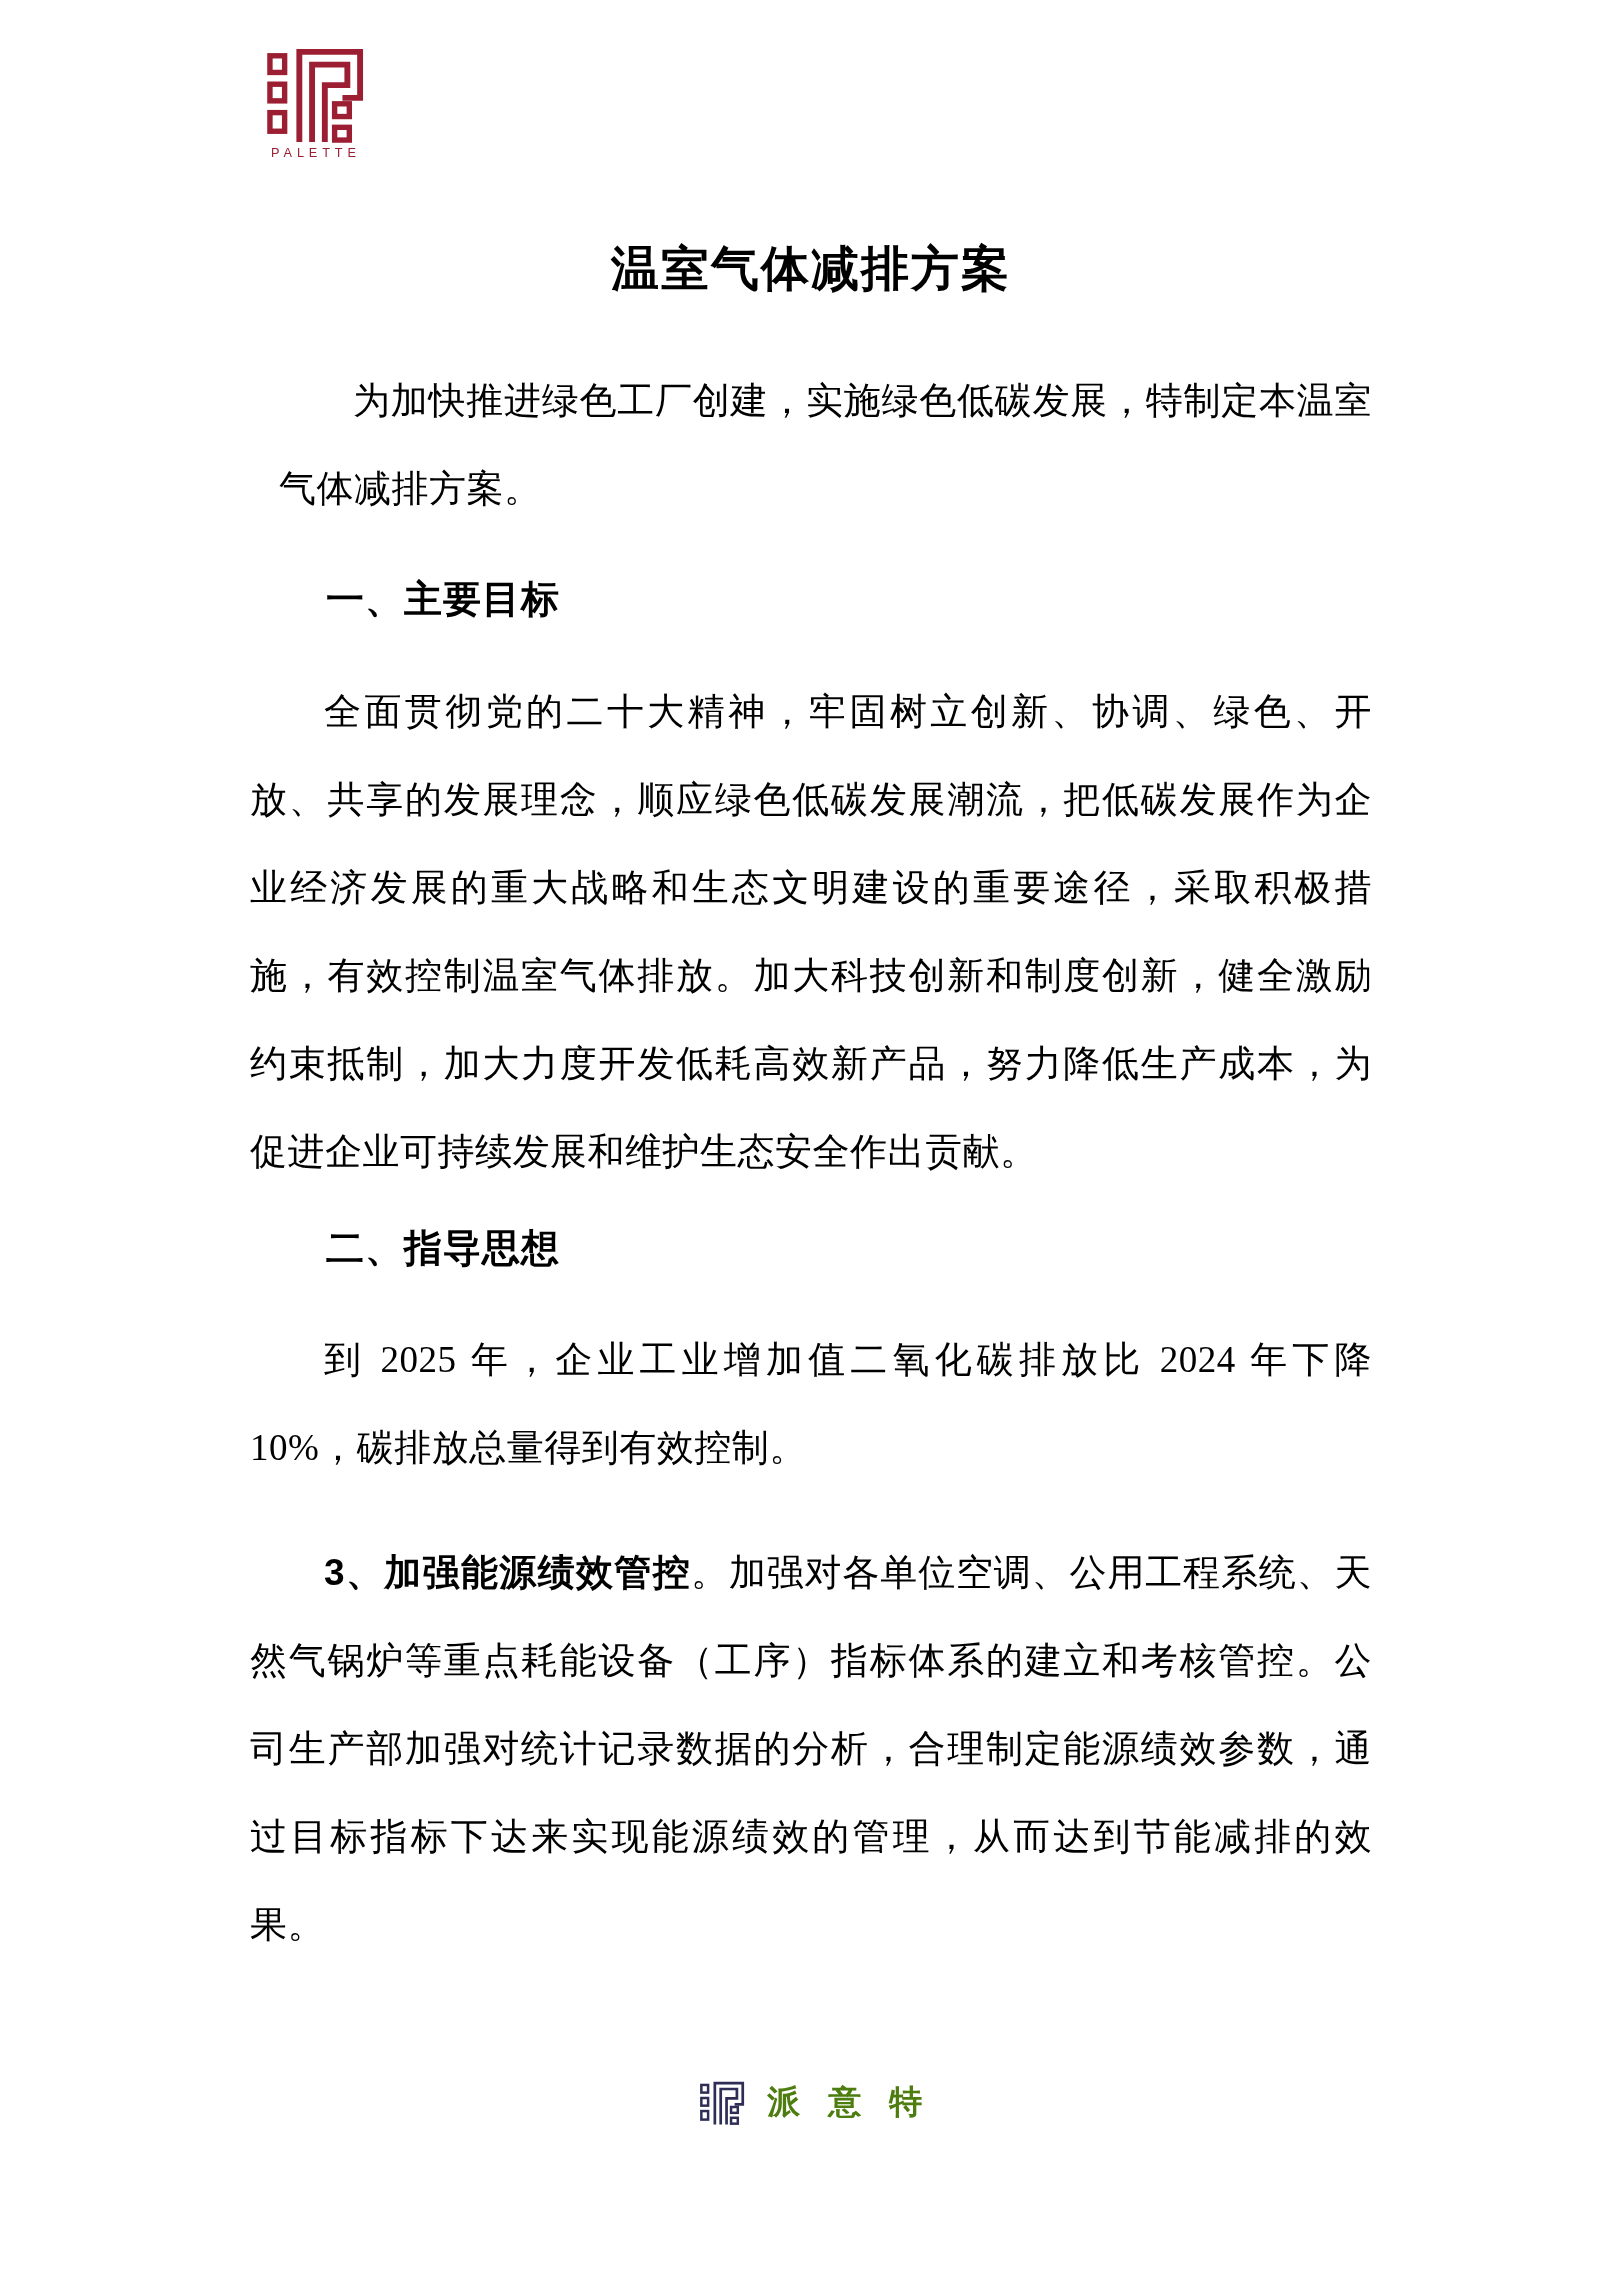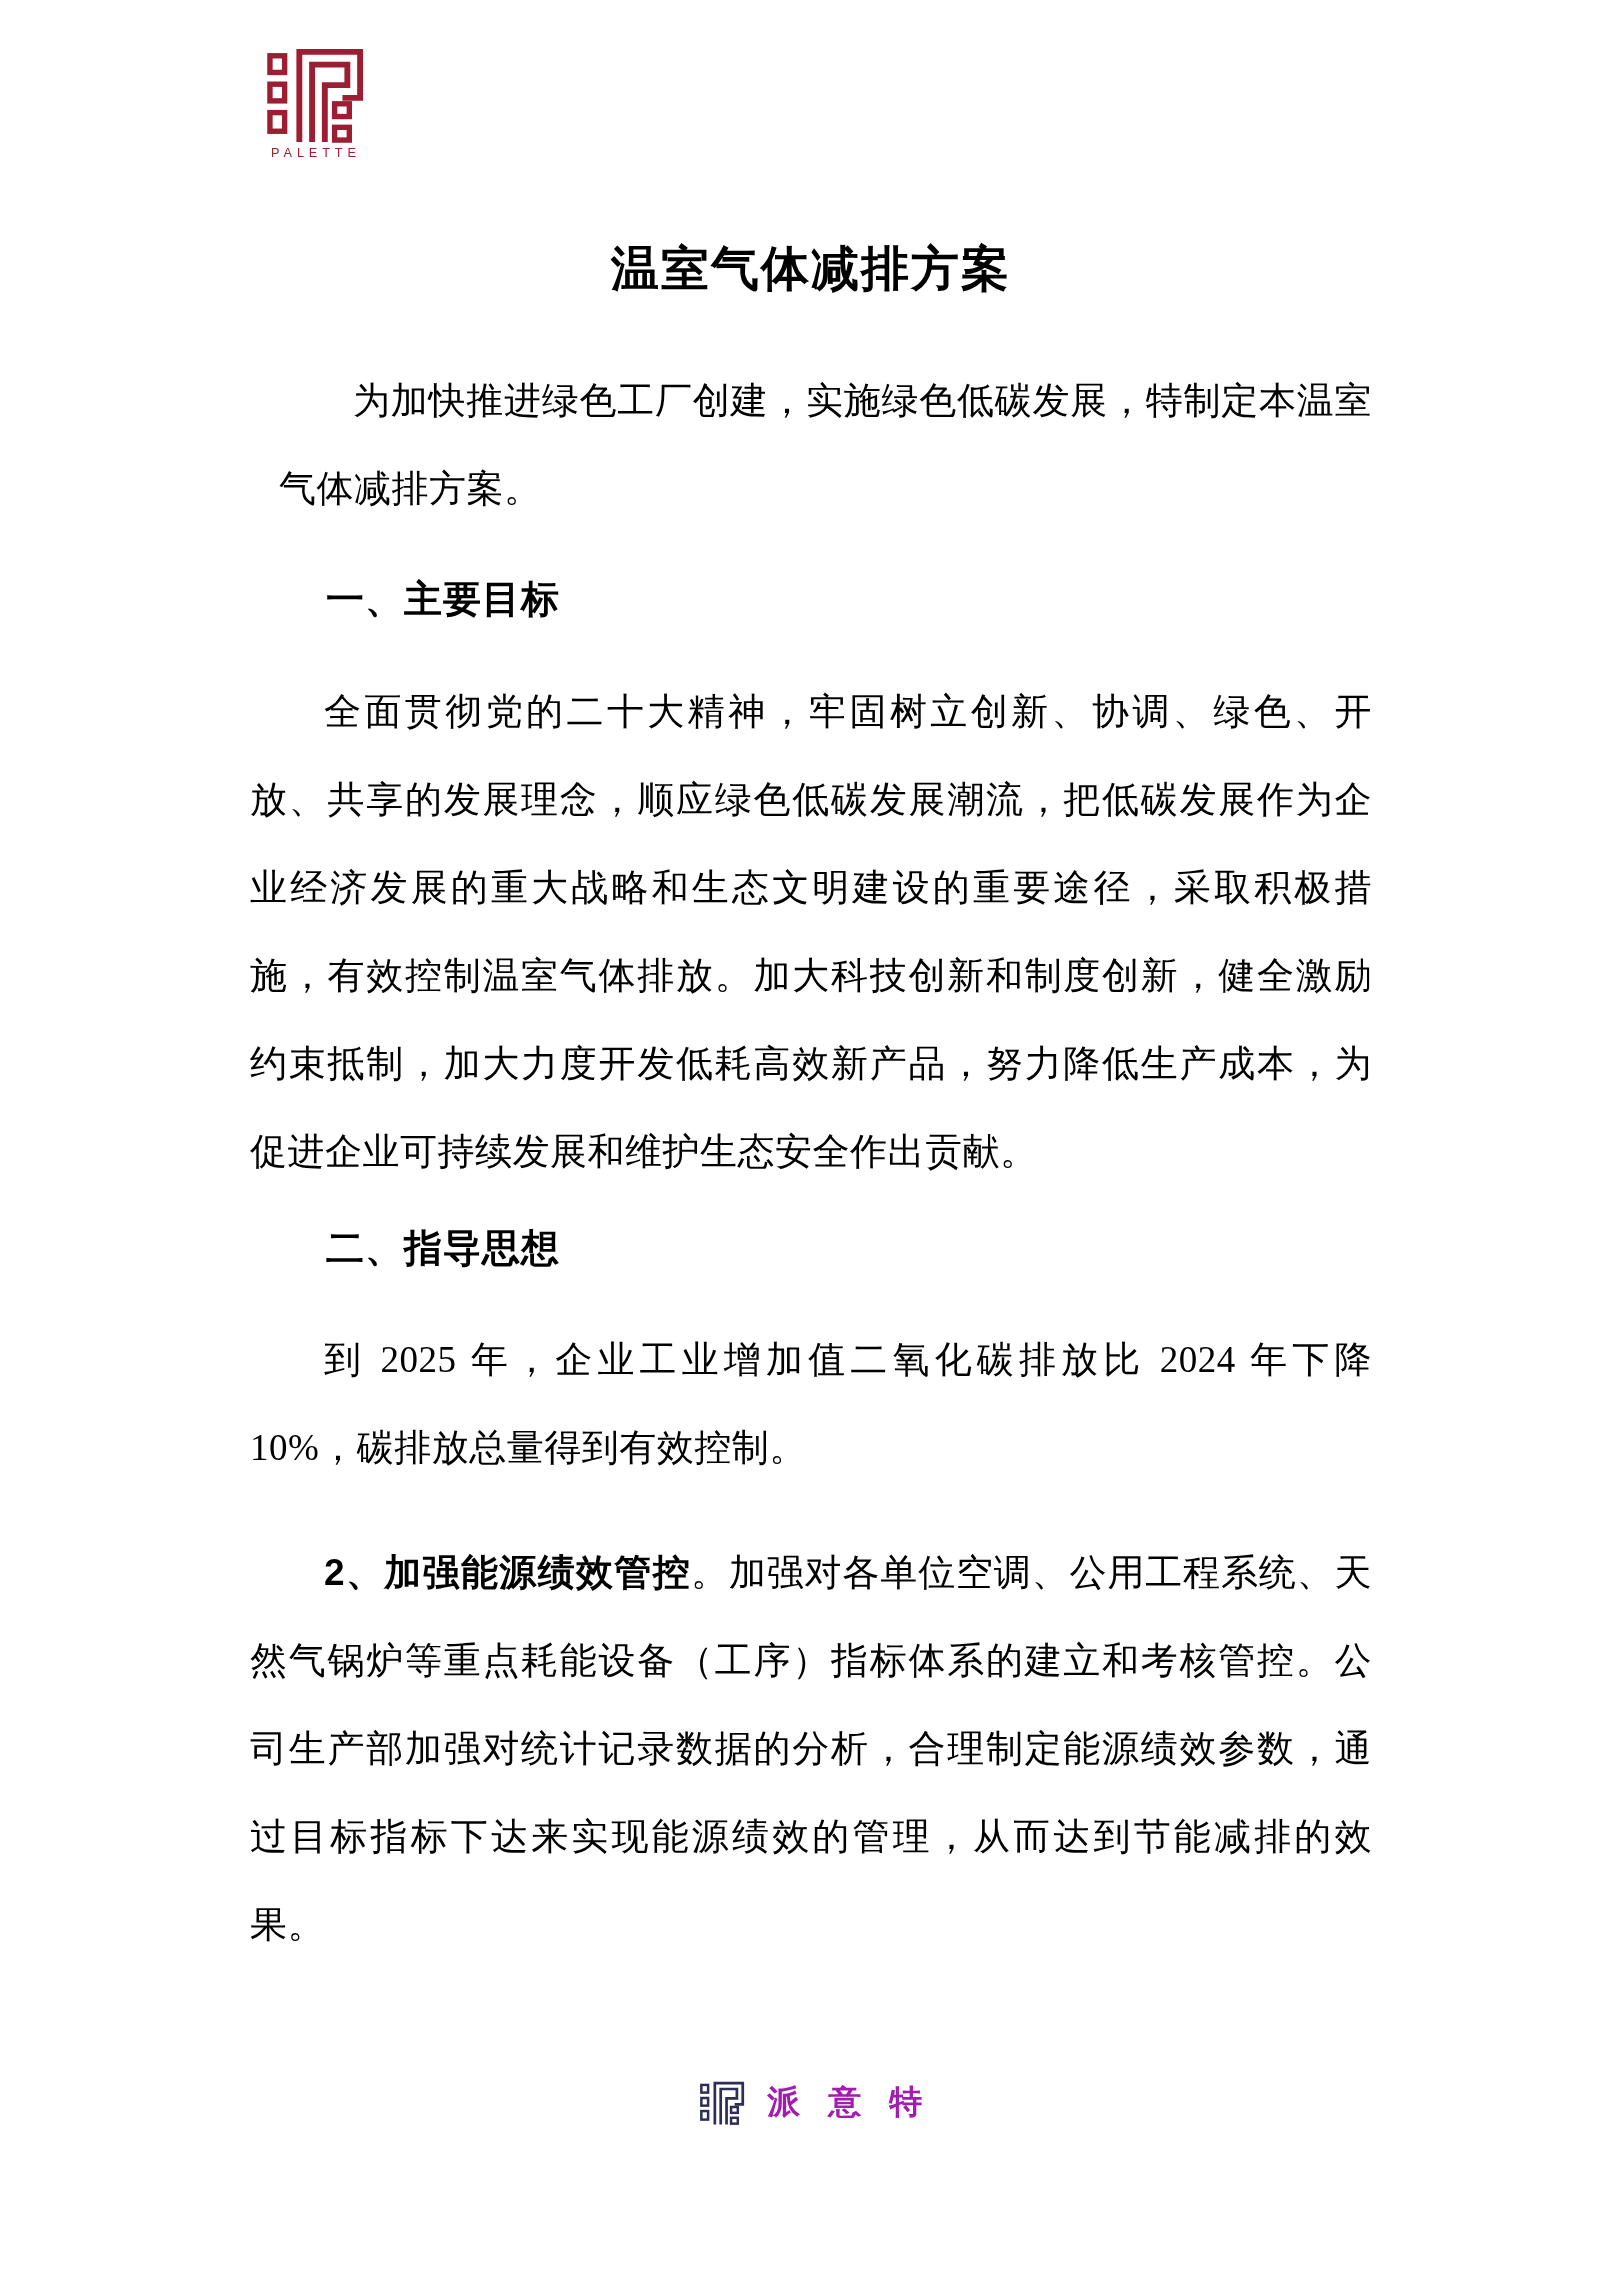--- a/index.html
+++ b/index.html
@@ -126,31 +126,31 @@
 
     <h2 class="sec-heading h-guiding">一、主要目标</h2>
 
     <p class="body-para para-guiding">全面贯彻党的二十大精神，牢固树立创新、协调、绿色、开放、共享的发展理念，顺应绿色低碳发展潮流，把低碳发展作为企业经济发展的重大战略和生态文明建设的重要途径，采取积极措施，有效控制温室气体排放。加大科技创新和制度创新，健全激励约束抵制，加大力度开发低耗高效新产品，努力降低生产成本，为促进企业可持续发展和维护生态安全作出贡献。</p>
 
     <h2 class="sec-heading h-goals">二、指导思想</h2>
 
     <p class="body-para para-goals">到 2025 年，企业工业增加值二氧化碳排放比 2024 年下降 10%，碳排放总量得到有效控制。</p>
 
 
-    <p class="body-para para-plan"><span class="lead-bold">2、加强能源绩效管控</span><span>。加强对各单位空调、公用工程系统、天然气锅炉等重点耗能设备（工序）指标体系的建立和考核管控。公司生产部加强对统计记录数据的分析，合理制定能源绩效参数，通过目标指标下达来实现能源绩效的管理，从而达到节能减排的效果。</span></p>
+    <p class="body-para para-plan"><span class="lead-bold">3、加强能源绩效管控</span><span>。加强对各单位空调、公用工程系统、天然气锅炉等重点耗能设备（工序）指标体系的建立和考核管控。公司生产部加强对统计记录数据的分析，合理制定能源绩效参数，通过目标指标下达来实现能源绩效的管理，从而达到节能减排的效果。</span></p>
 
   </div>
 
   <div class="footer-brand">
     <svg viewBox="0 0 100 100" fill="none" stroke="#2d2d55" stroke-width="6">
       <rect x="3" y="11" width="15" height="17" stroke-width="5.5"></rect>
       <rect x="3" y="40" width="15" height="17" stroke-width="5.5"></rect>
       <rect x="3" y="69" width="15" height="19" stroke-width="5.5"></rect>
       <path d="M33,99 L33,7 L95,7 L95,54 L77,54"></path>
       <path d="M46,99 L46,20 L82,20 L82,41 L59,41 L59,99"></path>
       <rect x="69" y="60" width="15" height="13" stroke-width="5.5"></rect>
       <rect x="69" y="84" width="15" height="13" stroke-width="5.5"></rect>
     </svg>
-    <span class="brand-text" style="color:#a21caf">派意特</span>
+    <span class="brand-text" style="color:#4d7c0f">派意特</span>
   </div>
 
 </div>
 
 
 </body></html>

